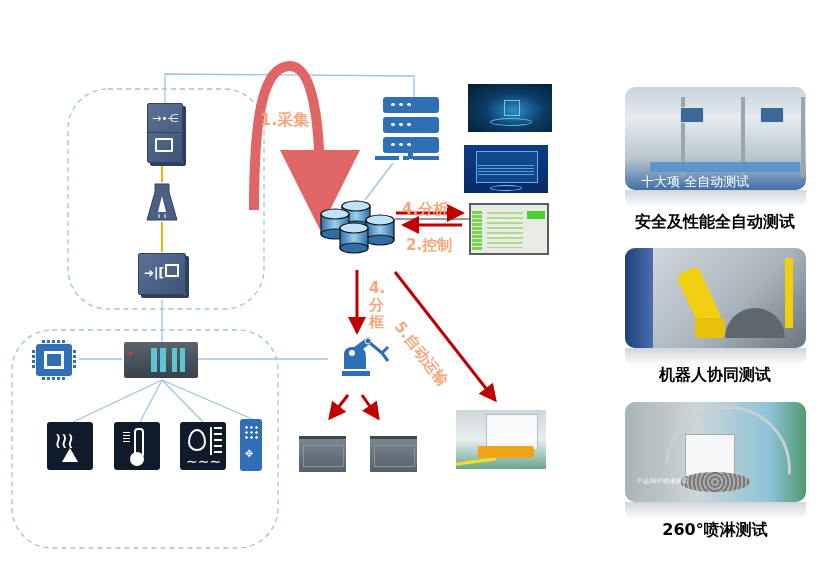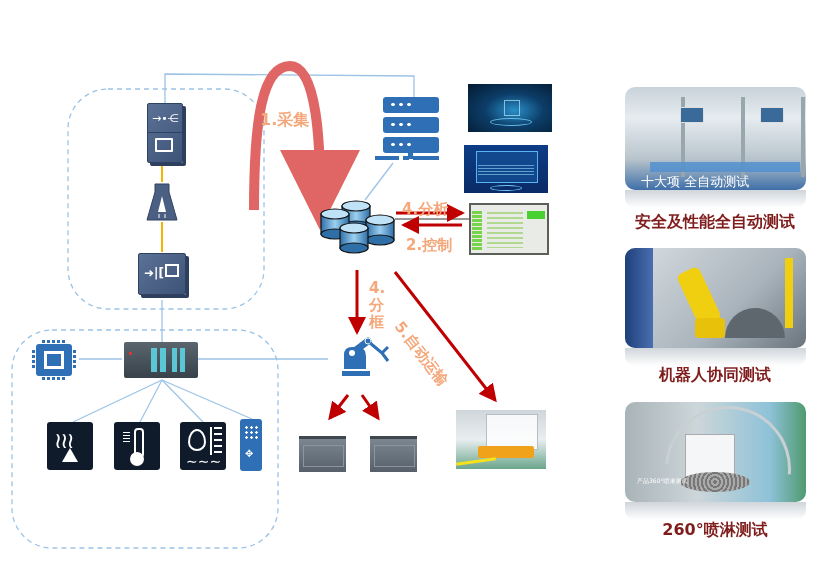--- a/index.html
+++ b/index.html
@@ -3,21 +3,21 @@
 <meta charset="utf-8">
 <style>
   html, body { margin: 0; padding: 0; background: #ffffff; }
   body { width: 839px; height: 575px; position: relative; overflow: hidden;
          font-family: "DejaVu Sans", "Liberation Sans", sans-serif; }
   .abs { position: absolute; }
   svg.layer { position: absolute; left: 0; top: 0; }
   .step-label { position: absolute; color: #f4a77a; font-weight: bold; font-size: 15px;
                 letter-spacing: 0px; white-space: nowrap; }
   .photo { position: absolute; border-radius: 10px; overflow: hidden; }
-  .caption { position: absolute; font-weight: bold; font-size: 16px; color: #7f1d1d;
+  .caption { position: absolute; font-weight: bold; font-size: 16px; color: #000000;
              text-align: center; width: 200px; }
   .reflect { position: absolute; border-radius: 0 0 10px 10px;
              background: linear-gradient(to bottom, rgba(170,180,190,0.55), rgba(255,255,255,0)); }
   .small-thumb { position: absolute; }
   .dev-box { position: absolute; background: linear-gradient(135deg,#5b7196,#3d5378);
              border: 1px solid #2f4262; border-radius: 2px; box-shadow: 3px 3px 0 #2d3f5c; }
   .sensor-tile { position: absolute; width: 46px; height: 48px; background: #0f1a2a; border-radius: 3px; }
 </style>
 </head>
 <body>

